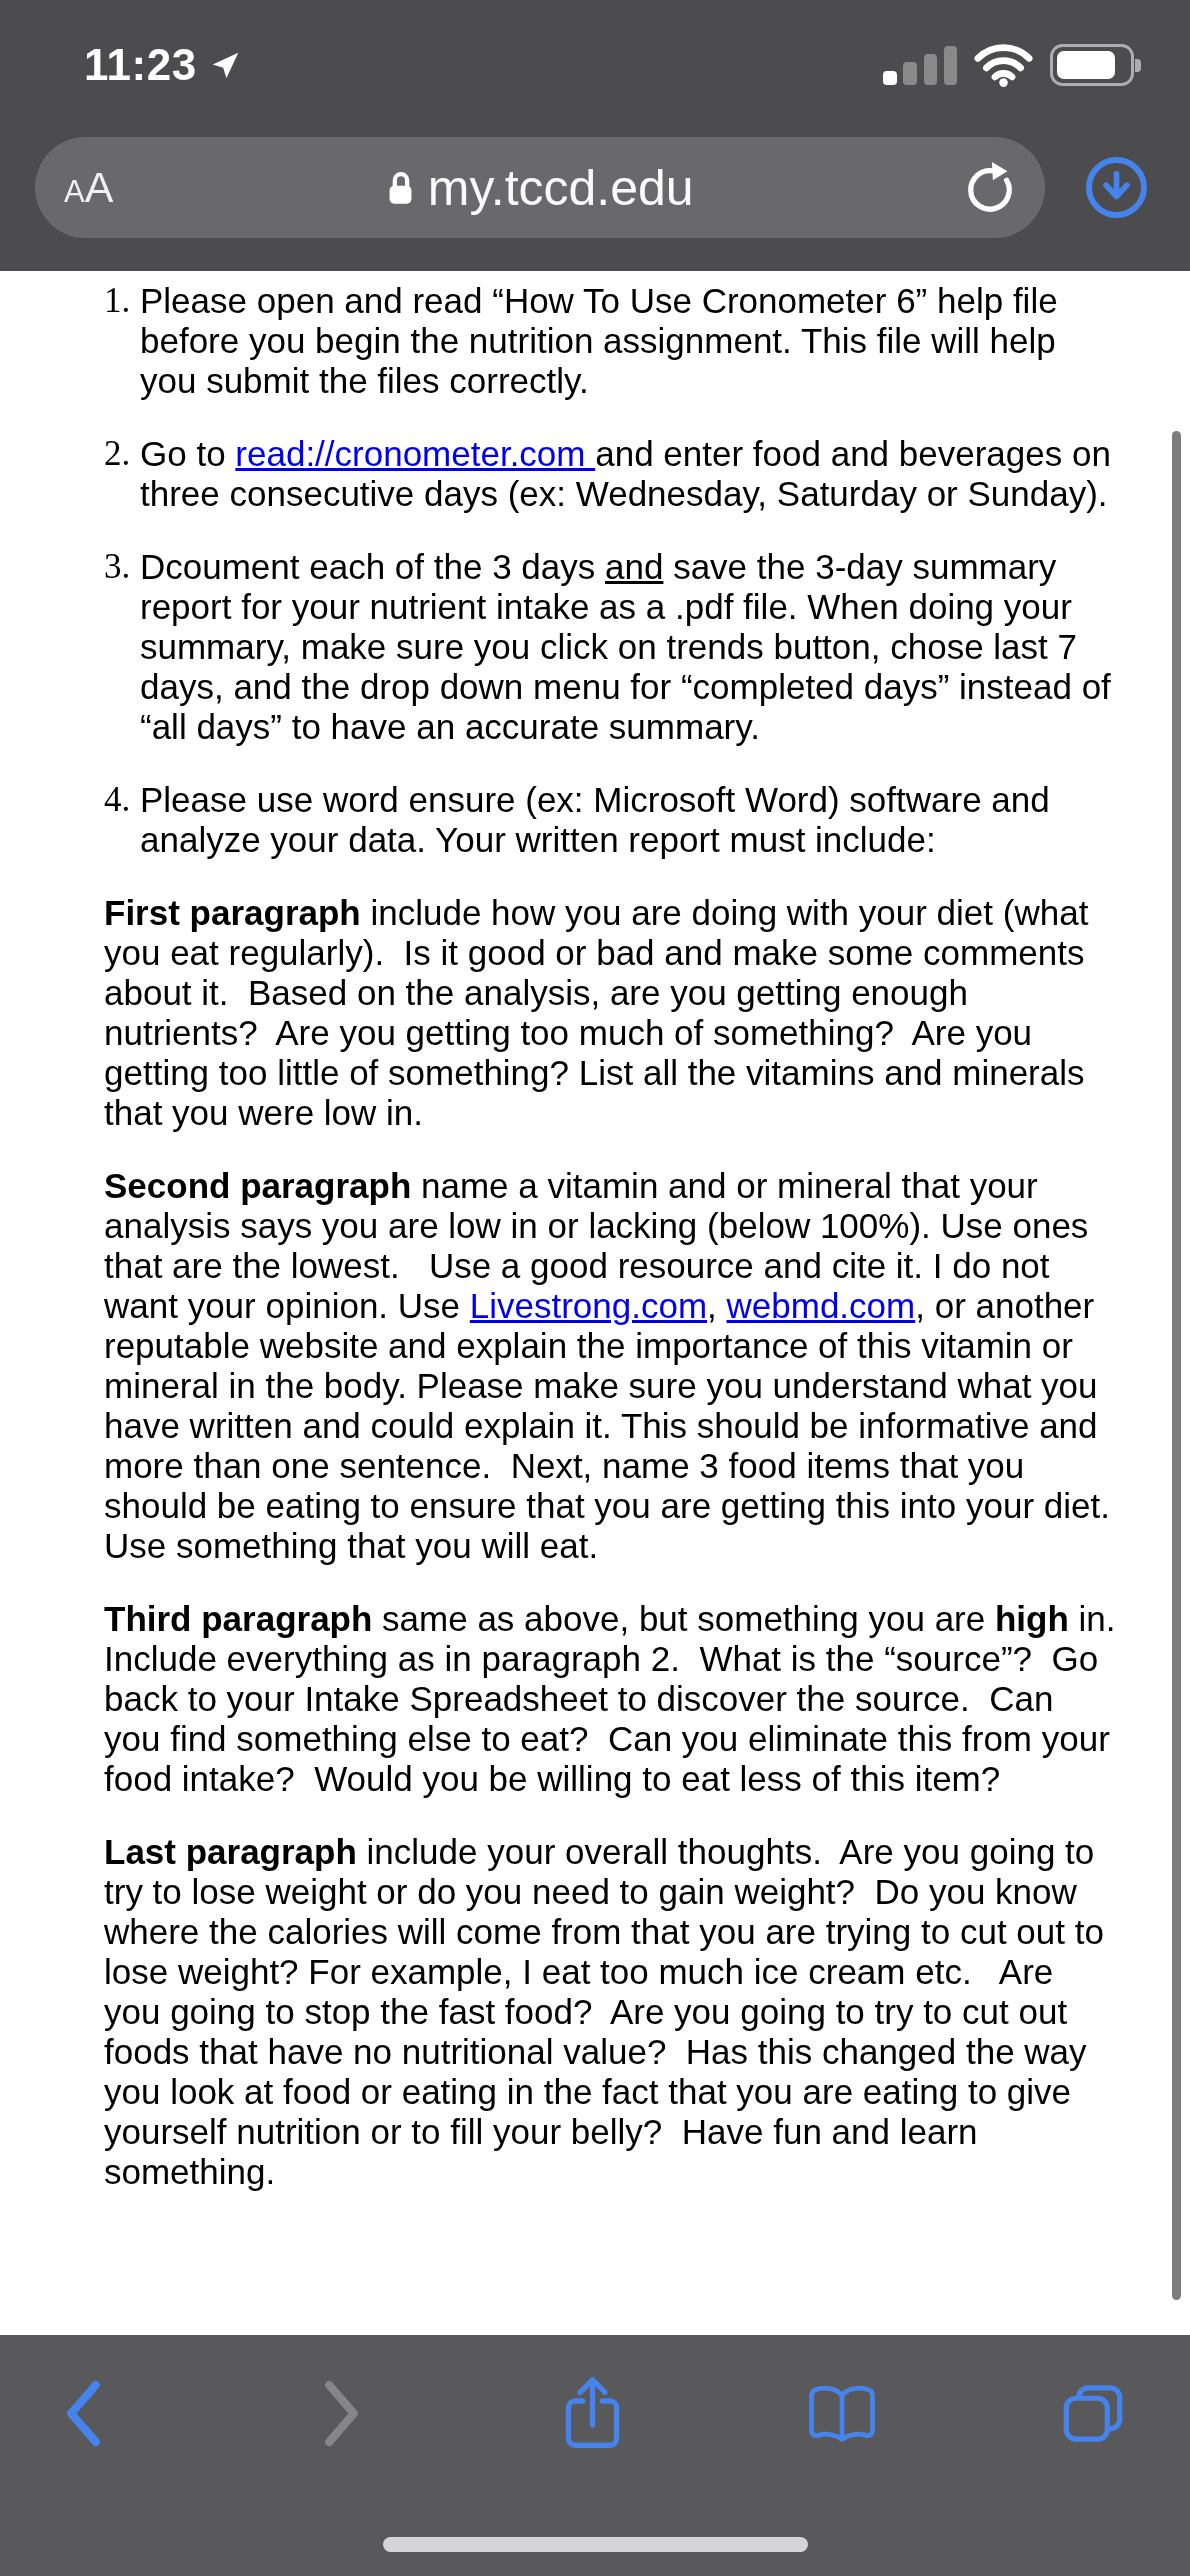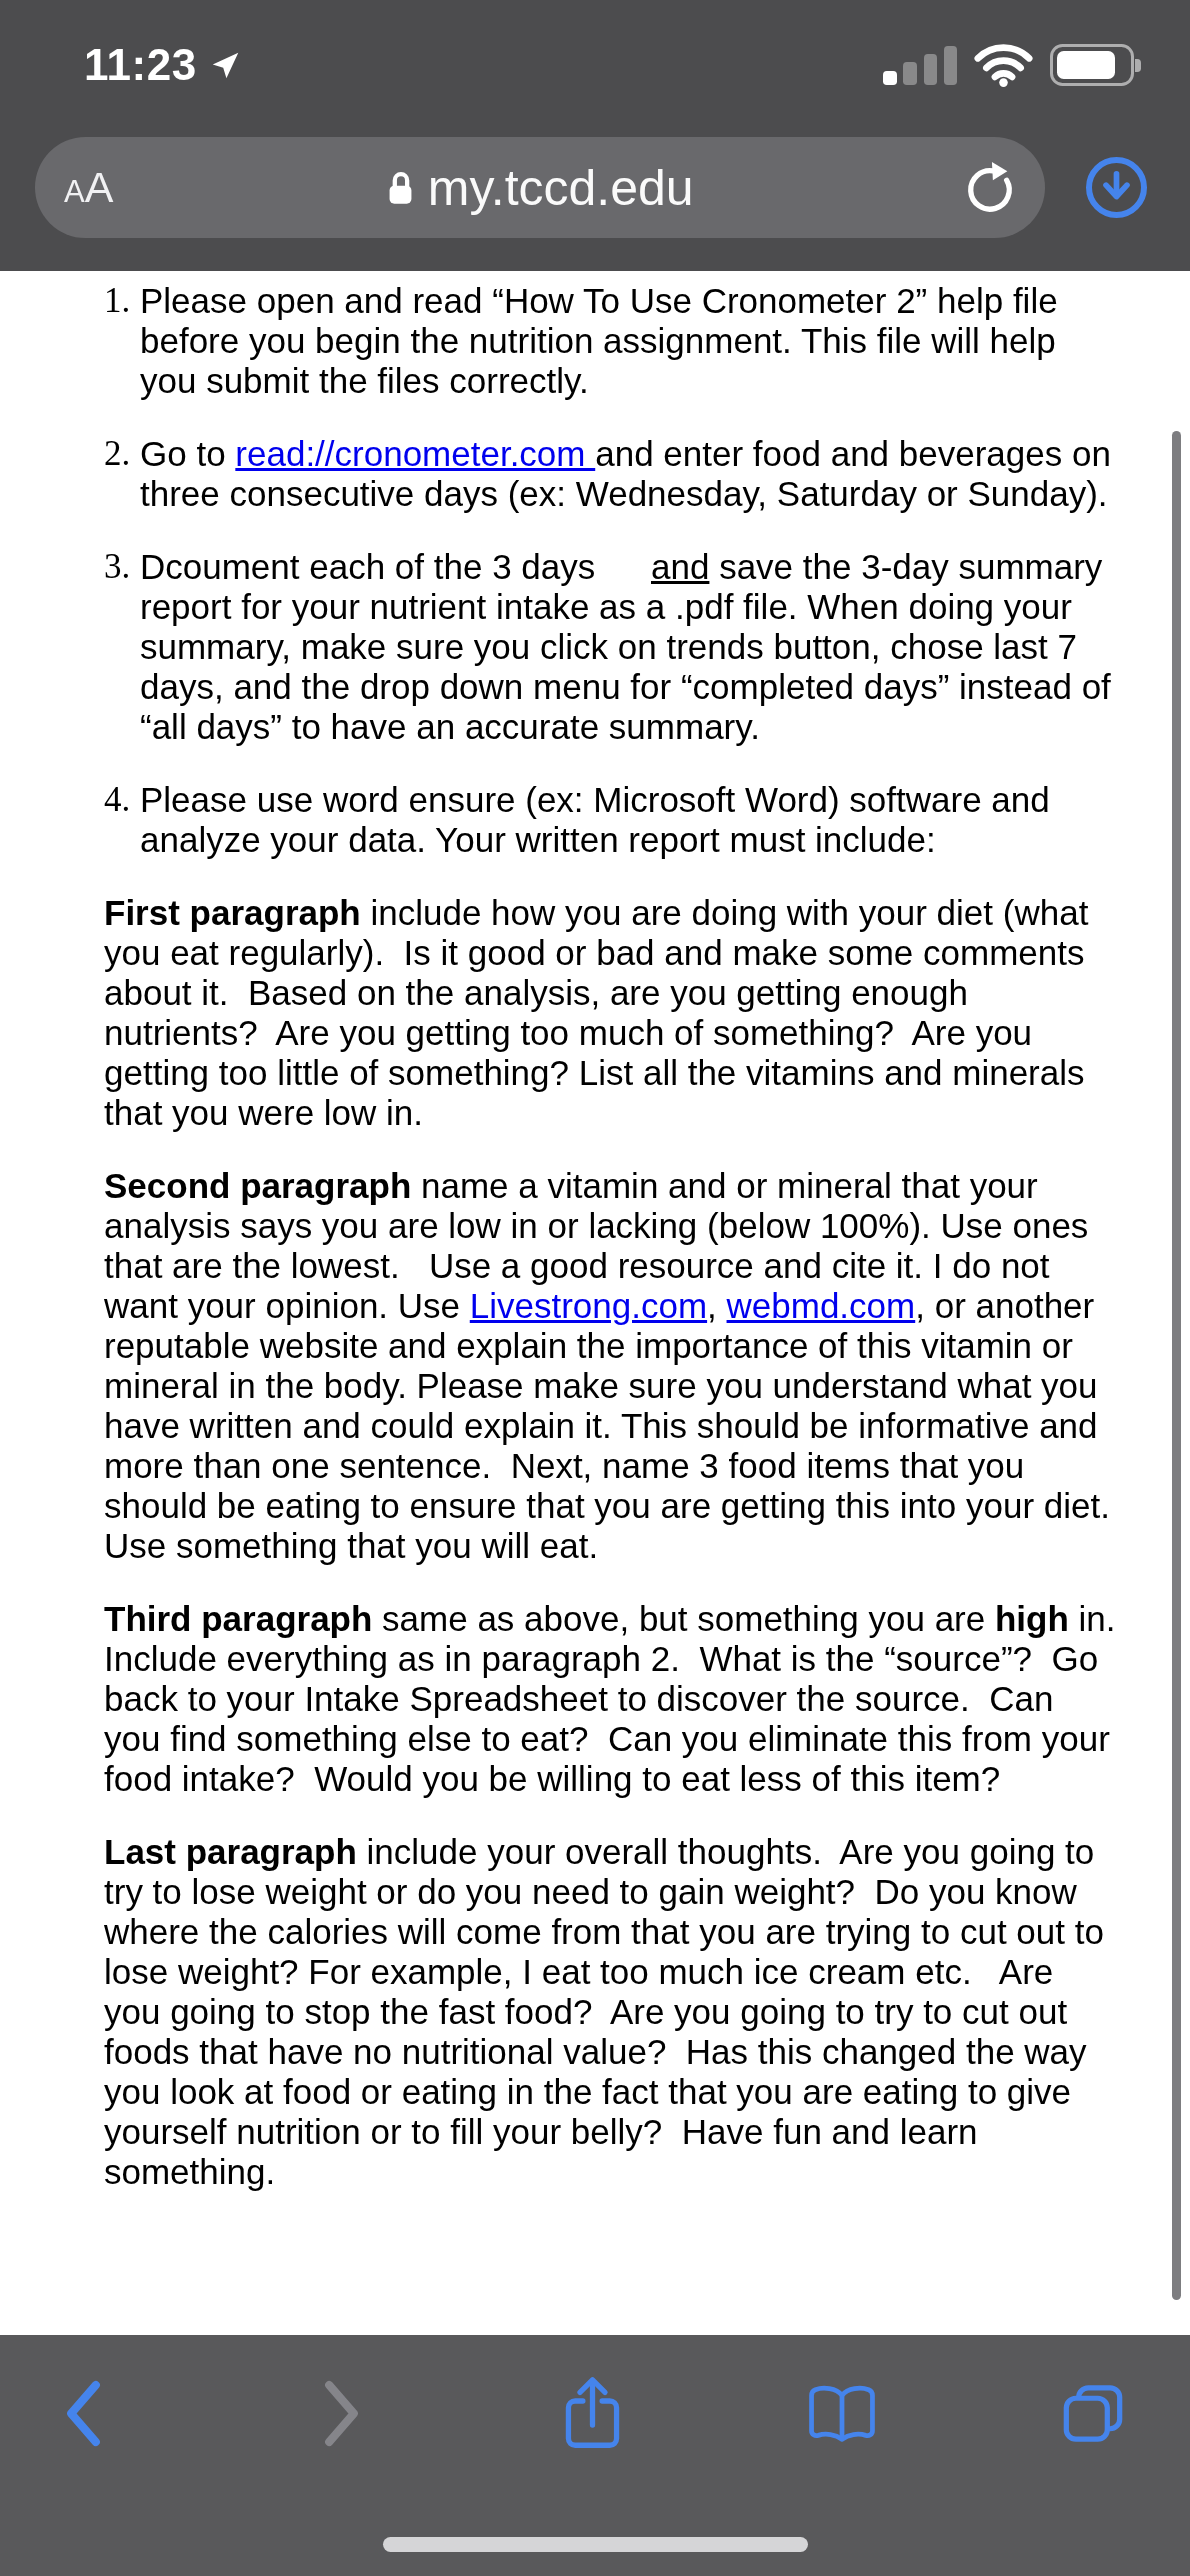--- a/index.html
+++ b/index.html
@@ -41,21 +41,21 @@
     background:none; display:flex; align-items:center; justify-content:center; cursor:pointer; }
 
   
   .content { position:absolute; top:271px; left:0; width:100%; height:2064px; background:#fff;
     padding:9.6px 74px 0 104px; overflow:hidden; color:#000; font-size:35px; line-height:40px; }
   .doc-paragraph { margin-bottom:33px; white-space:pre-wrap; }
   .doc-list-item { display:flex; margin-bottom:33px; }
   .doc-list-number { flex:none; width:36px; font-family:"Liberation Serif", serif; }
   .doc-list-body { flex:1; white-space:pre-wrap; }
   .run-normal { }
-  .run-underline { text-decoration:underline;margin-left:46px; }
+  .run-underline { text-decoration:underline; }
   .run-bold-underline { font-weight:700; }
   a.run-link { color:var(--link); text-decoration:underline; cursor:pointer; }
 
   .scrollbar-thumb { position:absolute; top:431px; right:8.6px; width:9.6px; height:1869px;
     background:#7d7d80; border-radius:4.8px; }
 
   
   .toolbar { position:absolute; left:0; top:2335px; width:100%; height:241px; background:var(--toolbar-bg); }
   .tb-btn { position:absolute; top:32px; width:105px; height:92px; transform:translateX(-50%);
     background:none; border:none; display:flex; align-items:center; justify-content:center; cursor:pointer; }
@@ -121,21 +121,21 @@
           <polyline points="7,17 18,29 29,17" fill="none" stroke="#4584ec" stroke-width="6" stroke-linecap="round" stroke-linejoin="round"></polyline>
         </svg>
       </button>
     </div>
   </header>
 
   <main class="content">
     <div id="doc-content">
         <div class="doc-list-item">
           <span class="doc-list-number">1.</span>
-          <span class="doc-list-body"><span class="run-normal">Please open and read “How To Use Cronometer 2” help file before you begin the nutrition assignment. This file will help you submit the files correctly.</span></span>
+          <span class="doc-list-body"><span class="run-normal">Please open and read “How To Use Cronometer 6” help file before you begin the nutrition assignment. This file will help you submit the files correctly.</span></span>
         </div>
         <div class="doc-list-item">
           <span class="doc-list-number">2.</span>
           <span class="doc-list-body"><span class="run-normal">Go to </span><a class="run-link" href="#">read://cronometer.com </a><span class="run-normal">and enter food and beverages on three consecutive days (ex: Wednesday, Saturday or Sunday).</span></span>
         </div>
         <div class="doc-list-item">
           <span class="doc-list-number">3.</span>
           <span class="doc-list-body"><span class="run-normal">Dcoument each of the 3 days </span><span class="run-underline">and</span><span class="run-normal"> save the 3-day summary report for your nutrient intake as a .pdf file. When doing your summary, make sure you click on trends button, chose last 7 days, and the drop down menu for “completed days” instead of “all days” to have an accurate summary.</span></span>
         </div>
         <div class="doc-list-item">

